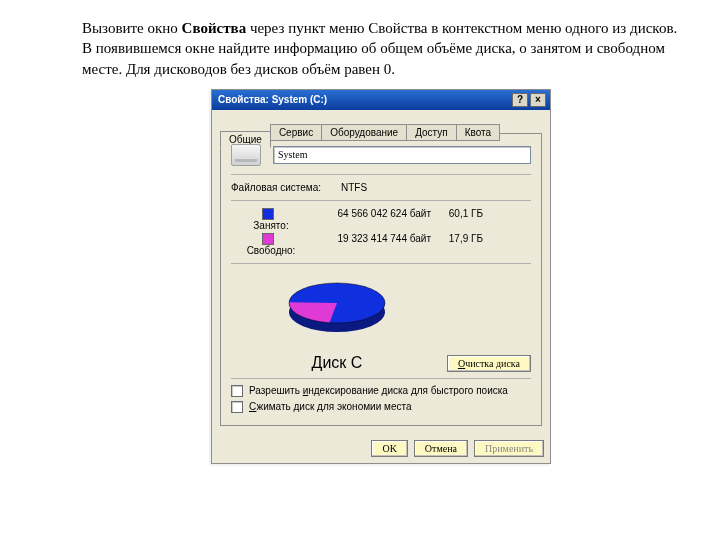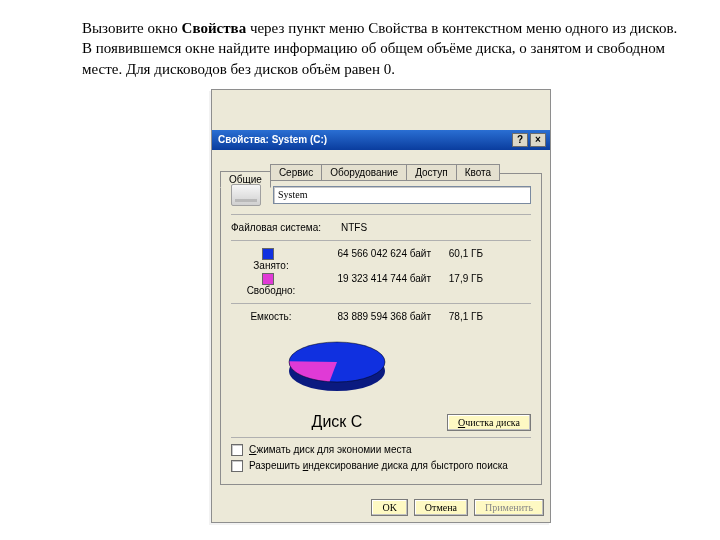--- a/index.html
+++ b/index.html
@@ -27,21 +27,20 @@
   }
   .titlebar {
     height: 20px;
     background: linear-gradient(#2a6fd3,#0a3d9e);
     color: #fff;
     display: flex;
     align-items: center;
     padding: 0 4px;
     font-weight: bold;
     font-size: 10px;
-    margin-top: 40px;
   }
   .titlebar .title { flex: 1; padding-left: 2px; }
   .titlebar .winbtn {
     width: 16px; height: 14px;
     background: #dcd8c8;
     border: 1px solid #6b6b6b;
     margin-left: 2px;
     display:flex; align-items:center; justify-content:center;
     color:#000; font-size:10px; font-weight:bold; cursor:pointer;
   }
@@ -159,52 +158,42 @@
           <div class="kv">
             <span class="k">
                 <span class="sw" id="sw-free" style="background: rgb(224, 58, 214);"></span>
                 <span>Свободно:</span>
               </span>
             <span class="bytes">19 323 414 744 байт</span>
             <span class="gb">17,9 ГБ</span>
           </div>
         </div>
         <div class="sep"></div>
-        <div class="disk-rows">
-          <div class="kv">
-            <span class="k">
-                <span style="width:18px;display:inline-block"></span>
-                <span>Емкость:</span>
-              </span>
-            <span class="bytes">83 889 594 368 байт</span>
-            <span class="gb">78,1 ГБ</span>
-          </div>
-        </div>
 
         <div class="pie-wrap">
           <div class="pie-col">
             <svg class="pie" width="120" height="70" viewBox="0 0 120 70">
               <ellipse cx="60" cy="42" rx="48" ry="20" fill="#0a1a80"></ellipse>
               <ellipse cx="60" cy="33" rx="48" ry="20" id="pie-used" fill="#1030e0"></ellipse>
               <path id="pie-free" d="M 60 33 L 52.49114567806891 52.75376681190275 A 48 20 0 0 1 12.023685102444887 32.37178481843743 Z" fill="#e03ad6"></path>
               <ellipse cx="60" cy="33" rx="48" ry="20" fill="none" stroke="#000" stroke-width="0.5"></ellipse>
             </svg>
             <div class="pie-label">Диск C</div>
           </div>
           <button class="btn"><span class="u">О</span>чистка диска</button>
         </div>
 
         <div class="sep"></div>
         <div class="check-row">
           <span class="chk"></span>
-          <span><span class="u">С</span>жимать диск для экономии места</span>
+          <span>Разрешить <span class="u">и</span>ндексирование диска для быстрого поиска</span>
         </div>
         <div class="check-row">
           <span class="chk"></span>
-          <span>Разрешить <span class="u">и</span>ндексирование диска для быстрого поиска</span>
+          <span><span class="u">С</span>жимать диск для экономии места</span>
         </div>
       </div>
     </div>
     <div class="dlg-buttons">
       <button class="btn">OK</button>
       <button class="btn">Отмена</button>
       <button class="btn disabled">Применить</button>
     </div>
   </div>
 </div>

